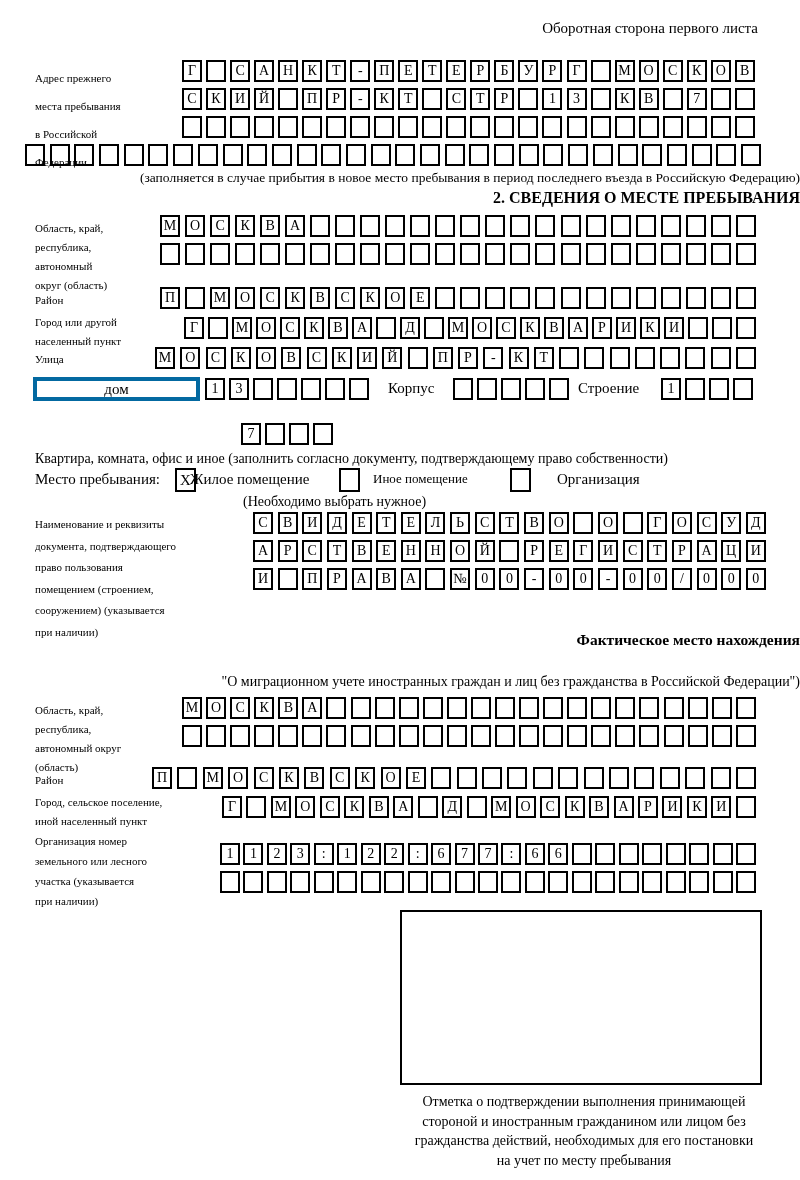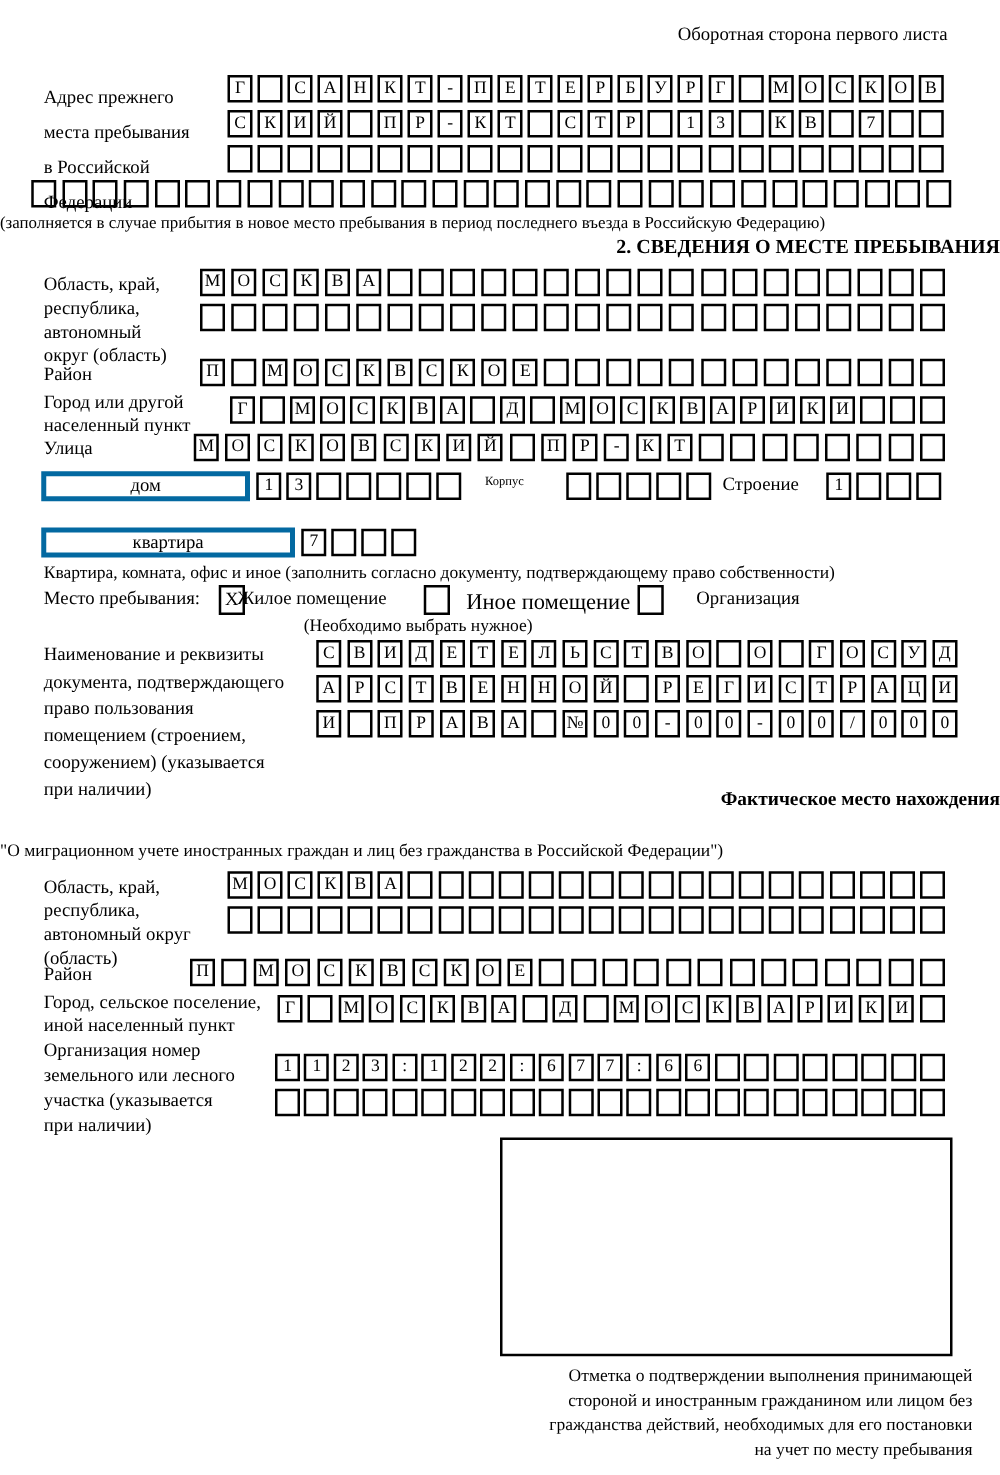--- a/index.html
+++ b/index.html
@@ -1,21 +1,21 @@
 <!DOCTYPE html>
 <html><head>
 <meta charset="utf-8">
 <style>
   html,body{margin:0;padding:0;background:#fff}
   .page{position:relative;width:800px;height:1180px;background:#fff;color:#000;
         font-family:"Liberation Serif",serif;overflow:hidden}
   .abs{position:absolute}
-  .lbl{position:absolute;font-size:15px;line-height:19px;white-space:pre-line}
+  .lbl{position:absolute;font-size:11px;line-height:19px;white-space:pre-line}
   .note{position:absolute;font-size:14px;white-space:pre-line}
-  .center{left:0;width:100%;text-align:left}
+  .center{left:0;width:100%;text-align:right}
   .head{position:absolute;left:0;width:100%;text-align:right;font-weight:bold;font-size:16px}
   .cells{position:absolute;display:flex;justify-content:space-between}
   .cell{flex:none;width:20px;height:22px;border:2px solid #000;box-sizing:border-box;
         display:flex;align-items:center;justify-content:center;font-size:14px;line-height:1}
   .widebox{position:absolute;height:24px;border:4px solid #0369a1;box-sizing:border-box;
         display:flex;align-items:center;justify-content:center;font-size:15px}
   .checkbox{position:absolute;width:21px;height:24px;border:2px solid #000;box-sizing:border-box;
         display:flex;align-items:center;justify-content:center;font-size:15px}
 
   #title{top:20px;right:42px;font-size:15px;text-align:center}
@@ -30,33 +30,33 @@
   #s2-region-r1{left:160px;top:215px;width:596px}
   #s2-region-r2{left:160px;top:243px;width:596px}
   #s2-district-label{left:35px;top:291px}
   #s2-district-row{left:160px;top:287px;width:596px}
   #s2-city-label{left:35px;top:313px}
   #s2-city-row{left:184px;top:317px;width:572px}
   #s2-street-label{left:35px;top:350px}
   #s2-street-row{left:155px;top:347px;width:601px}
   #dom-box{left:33px;top:377px;width:167px}
   #dom-cells{left:205px;top:378px;width:164px}
-  #korpus-label{left:388px;top:380px;font-size:10px}
+  #korpus-label{left:388px;top:380px;font-size:15px}
   #korpus-cells{left:453px;top:378px;width:116px}
   #stroenie-label{left:578px;top:380px;font-size:15px}
   #stroenie-cells{left:661px;top:378px;width:92px}
   #dom-note{left:35px;top:404px}
   #kv-box{left:33px;top:422px;width:203px}
   #kv-cells{left:241px;top:423px;width:92px}
   #kv-note{left:35px;top:451px}
   #stay-label{left:35px;top:471px;font-size:15px}
   #stay-cb1{left:175px;top:468px}
   #stay-opt1{left:190px;top:471px;font-size:15px}
   #stay-cb2{left:339px;top:468px}
-  #stay-opt2{left:373px;top:471px;font-size:18px}
+  #stay-opt2{left:373px;top:471px;font-size:13px}
   #stay-cb3{left:510px;top:468px}
   #stay-opt3{left:557px;top:471px;font-size:15px}
   #stay-note{left:243px;top:494px}
   #doc-label{left:35px;top:514px;line-height:21.5px;width:225px}
   #doc-r1{left:253px;top:512px;width:513px}
   #doc-r2{left:253px;top:540px;width:513px}
   #doc-r3{left:253px;top:568px;width:513px}
   #fact-head{top:631px;font-size:15.5px}
   #fact-note1{top:656px}
   #fact-note2{top:674px}
@@ -64,21 +64,21 @@
   #act-region-r1{left:182px;top:697px;width:574px}
   #act-region-r2{left:182px;top:725px;width:574px}
   #act-district-label{left:35px;top:771px}
   #act-district-row{left:152px;top:767px;width:604px}
   #act-city-label{left:35px;top:793px}
   #act-city-row{left:222px;top:796px;width:534px}
   #kad-label{left:35px;top:831px;line-height:20px}
   #kad-r1{left:220px;top:843px;width:536px}
   #kad-r2{left:220px;top:871px;width:536px}
   #mark-box{left:400px;top:910px;width:362px;height:175px;border:2px solid #000;box-sizing:border-box}
-  #mark-note{left:410px;top:1092px;width:368px;text-align:right;line-height:19.5px}
+  #mark-note{left:400px;top:1092px;width:368px;text-align:center;line-height:19.5px}
 </style>
 </head>
 <body>
 
 <div class="page">
 
   <div id="title" class="abs">Оборотная сторона первого листа</div>
 
   <div id="prev-label" class="lbl">Адрес прежнего
 места пребывания
@@ -359,21 +359,20 @@
       <span class="cell"></span>
     </div>
   <div id="stroenie-label" class="abs">Строение</div>
   <div id="stroenie-cells" class="cells">
       <span class="cell">1</span>
       <span class="cell"></span>
       <span class="cell"></span>
       <span class="cell"></span>
     </div>
 
-  <div id="kv-box" class="widebox">квартира</div>
   <div id="kv-cells" class="cells">
       <span class="cell">7</span>
       <span class="cell"></span>
       <span class="cell"></span>
       <span class="cell"></span>
     </div>
   <div id="kv-note" class="note">Квартира, комната, офис и иное (заполнить согласно документу, подтверждающему право собственности)</div>
 
   <div id="stay-label" class="abs">Место пребывания:</div>
   <div id="stay-cb1" class="checkbox">X</div>

